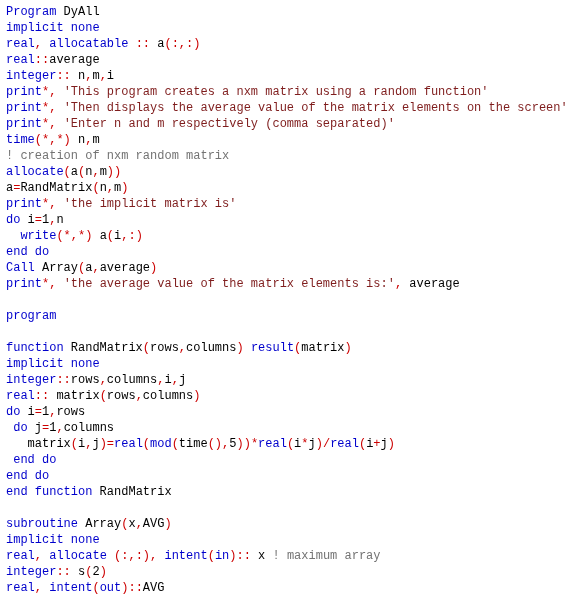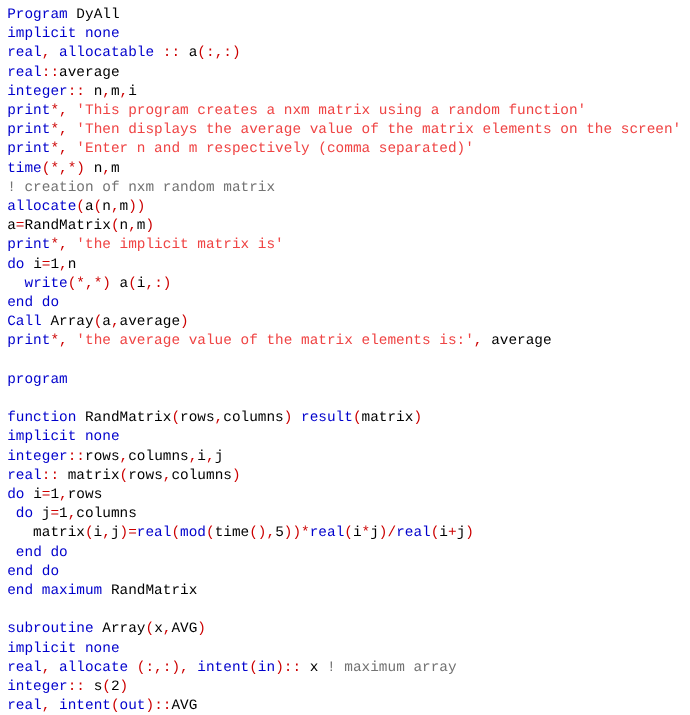--- a/index.html
+++ b/index.html
@@ -13,21 +13,21 @@
     width: 575px;
     box-sizing: border-box;
   }
   pre {
     margin: 0;
     white-space: pre;
     font-family: inherit;
   }
   .kw   { color: #0000cc; }  
   .text { color: #000000; }  
-  .str  { color: #ef4444; }  
+  .str  { color: #7f1d1d; }  
   .cmt  { color: #737373; }  
   .punct{ color: #cc0000; }
 </style>
 </head>
 <body>
 
 <pre id="code-block"><span><span class="kw">Program</span><span class="text"> DyAll</span></span>
 <span><span class="kw">implicit none</span></span>
 <span><span class="kw">real</span><span class="punct">,</span><span class="kw"> allocatable </span><span class="punct">::</span><span class="text"> a</span><span class="punct">(:,:)</span></span>
 <span><span class="kw">real</span><span class="punct">::</span><span class="text">average</span></span>
@@ -50,21 +50,21 @@
 <span><span class="text"></span></span>
 <span><span class="kw">function</span><span class="text"> RandMatrix</span><span class="punct">(</span><span class="text">rows</span><span class="punct">,</span><span class="text">columns</span><span class="punct">) </span><span class="kw">result</span><span class="punct">(</span><span class="text">matrix</span><span class="punct">)</span></span>
 <span><span class="kw">implicit none</span></span>
 <span><span class="kw">integer</span><span class="punct">::</span><span class="text">rows</span><span class="punct">,</span><span class="text">columns</span><span class="punct">,</span><span class="text">i</span><span class="punct">,</span><span class="text">j</span></span>
 <span><span class="kw">real</span><span class="punct">::</span><span class="text"> matrix</span><span class="punct">(</span><span class="text">rows</span><span class="punct">,</span><span class="text">columns</span><span class="punct">)</span></span>
 <span><span class="kw">do</span><span class="text"> i</span><span class="punct">=</span><span class="text">1</span><span class="punct">,</span><span class="text">rows</span></span>
 <span><span class="text"> </span><span class="kw">do</span><span class="text"> j</span><span class="punct">=</span><span class="text">1</span><span class="punct">,</span><span class="text">columns</span></span>
 <span><span class="text">   matrix</span><span class="punct">(</span><span class="text">i</span><span class="punct">,</span><span class="text">j</span><span class="punct">)=</span><span class="kw">real</span><span class="punct">(</span><span class="kw">mod</span><span class="punct">(</span><span class="text">time</span><span class="punct">(),</span><span class="text">5</span><span class="punct">))*</span><span class="kw">real</span><span class="punct">(</span><span class="text">i</span><span class="punct">*</span><span class="text">j</span><span class="punct">)/</span><span class="kw">real</span><span class="punct">(</span><span class="text">i</span><span class="punct">+</span><span class="text">j</span><span class="punct">)</span></span>
 <span><span class="text"> </span><span class="kw">end do</span></span>
 <span><span class="kw">end do</span></span>
-<span><span class="kw">end maximum</span><span class="text"> RandMatrix</span></span>
+<span><span class="kw">end function</span><span class="text"> RandMatrix</span></span>
 <span><span class="text"></span></span>
 <span><span class="kw">subroutine</span><span class="text"> Array</span><span class="punct">(</span><span class="text">x</span><span class="punct">,</span><span class="text">AVG</span><span class="punct">)</span></span>
 <span><span class="kw">implicit none</span></span>
 <span><span class="kw">real</span><span class="punct">,</span><span class="kw"> allocate </span><span class="punct">(:,:),</span><span class="kw"> intent</span><span class="punct">(</span><span class="kw">in</span><span class="punct">)::</span><span class="text"> x </span><span class="cmt">! maximum array</span></span>
 <span><span class="kw">integer</span><span class="punct">::</span><span class="text"> s</span><span class="punct">(</span><span class="text">2</span><span class="punct">)</span></span>
 <span><span class="kw">real</span><span class="punct">,</span><span class="kw"> intent</span><span class="punct">(</span><span class="kw">out</span><span class="punct">)::</span><span class="text">AVG</span></span>
 
 
 
 <span><span class="text"></span></span>

